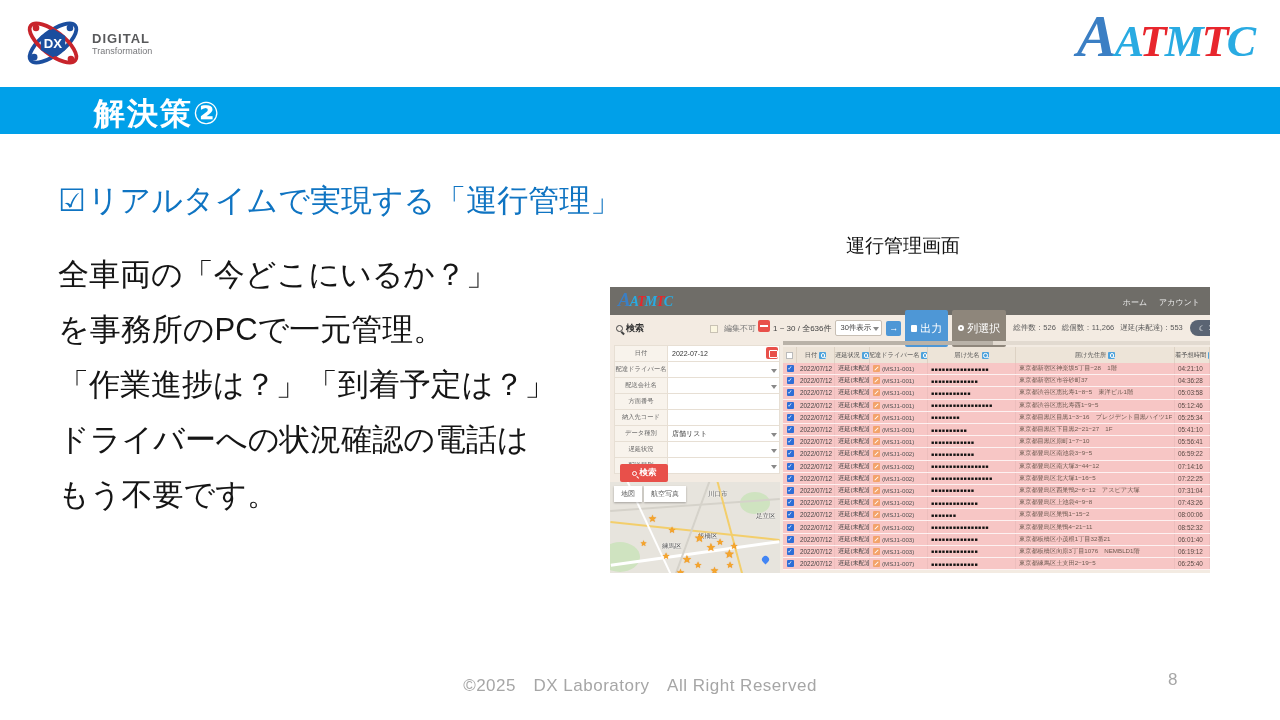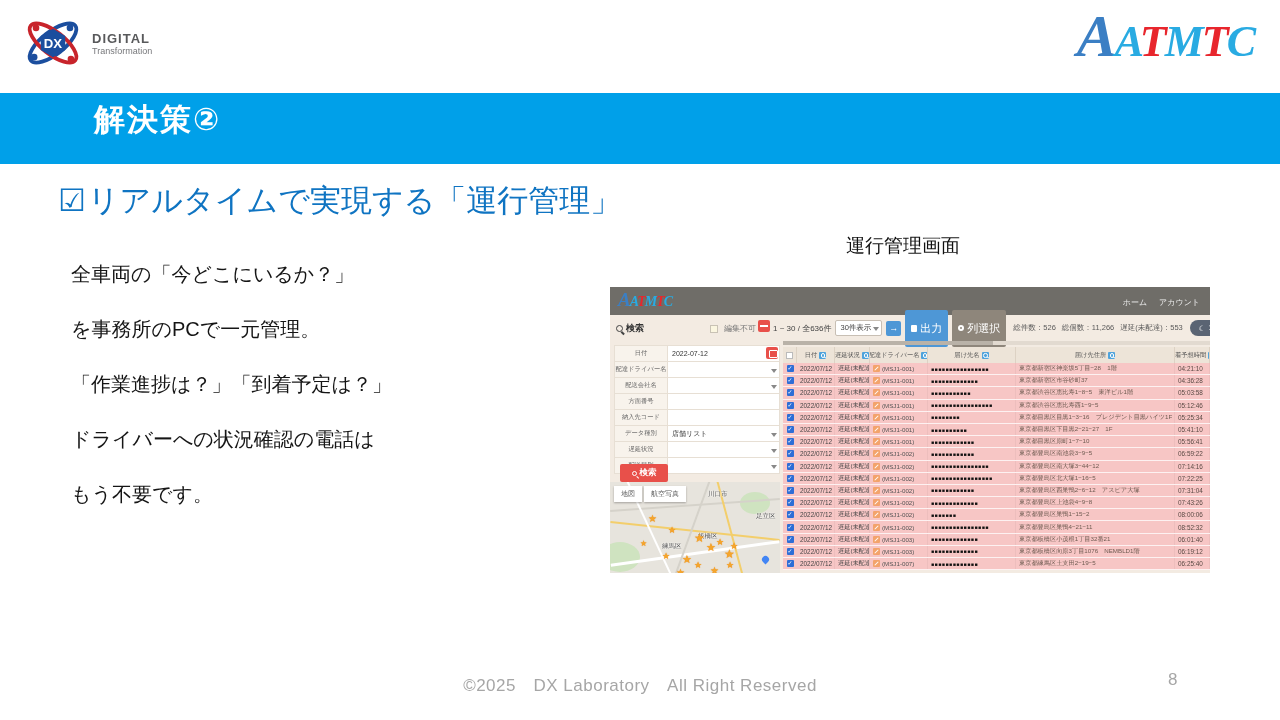--- a/index.html
+++ b/index.html
@@ -8,25 +8,25 @@
   .abs { position:absolute; }
 
   
   .dx-logo { left:20px; top:10px; display:flex; align-items:center; }
   .dx-text { margin-left:6px; }
   .dx-text .l1 { font-size:13px; font-weight:bold; color:#58595B; letter-spacing:1px; }
   .dx-text .l2 { font-size:9px; color:#77787B; }
   .atmtc { right:26px; top:2px; font-family:"Liberation Serif","DejaVu Serif",serif; font-style:italic; font-weight:bold; white-space:nowrap; }
   .atmtc .lt { font-size:44px; letter-spacing:-2px; }
   .atmtc .lt-big { font-size:60px; }
-  .title-bar { left:0; top:93px; width:1280px; height:71px; }
+  .title-bar { left:0; top:87px; width:1280px; height:47px; }
   .title-bar .bar-title { position:absolute; left:94px; top:0; line-height:53px; font-size:31px; font-weight:bold; color:#fff; letter-spacing:2px; }
   .heading { left:58px; top:180px; font-size:31px; font-weight:normal; white-space:nowrap; }
   .heading .chk { margin-right:2px; }
-  #body { left:58px; top:247px; font-size:20px; color:#151515;margin-left:13px; }
+  #body { left:58px; top:247px; font-size:31px; color:#151515; }
   .body-line { height:55px; line-height:55px; white-space:nowrap; }
   .shot-label { left:846px; top:233px; font-size:19px; color:#111; }
   .footer { left:0; top:674px; width:1280px; text-align:center; font-size:17px; color:#A6A6A6; letter-spacing:.5px; }
   .pagenum { left:1168px; top:670px; font-size:17px; color:#A6A6A6; }
 
   
   .app { left:610px; top:287px; width:600px; height:286px; background:#F3EBE2; overflow:hidden; font-family:"Liberation Sans","DejaVu Sans",sans-serif; }
   .app-header { position:absolute; left:0; top:0; width:600px; height:28px; background:#6F6D68; }
   .app-logo { position:absolute; left:8px; top:2px; font-family:"Liberation Serif","DejaVu Serif",serif; font-style:italic; font-weight:bold; }
   .app-logo .lt { font-size:14px; letter-spacing:-1px; }

